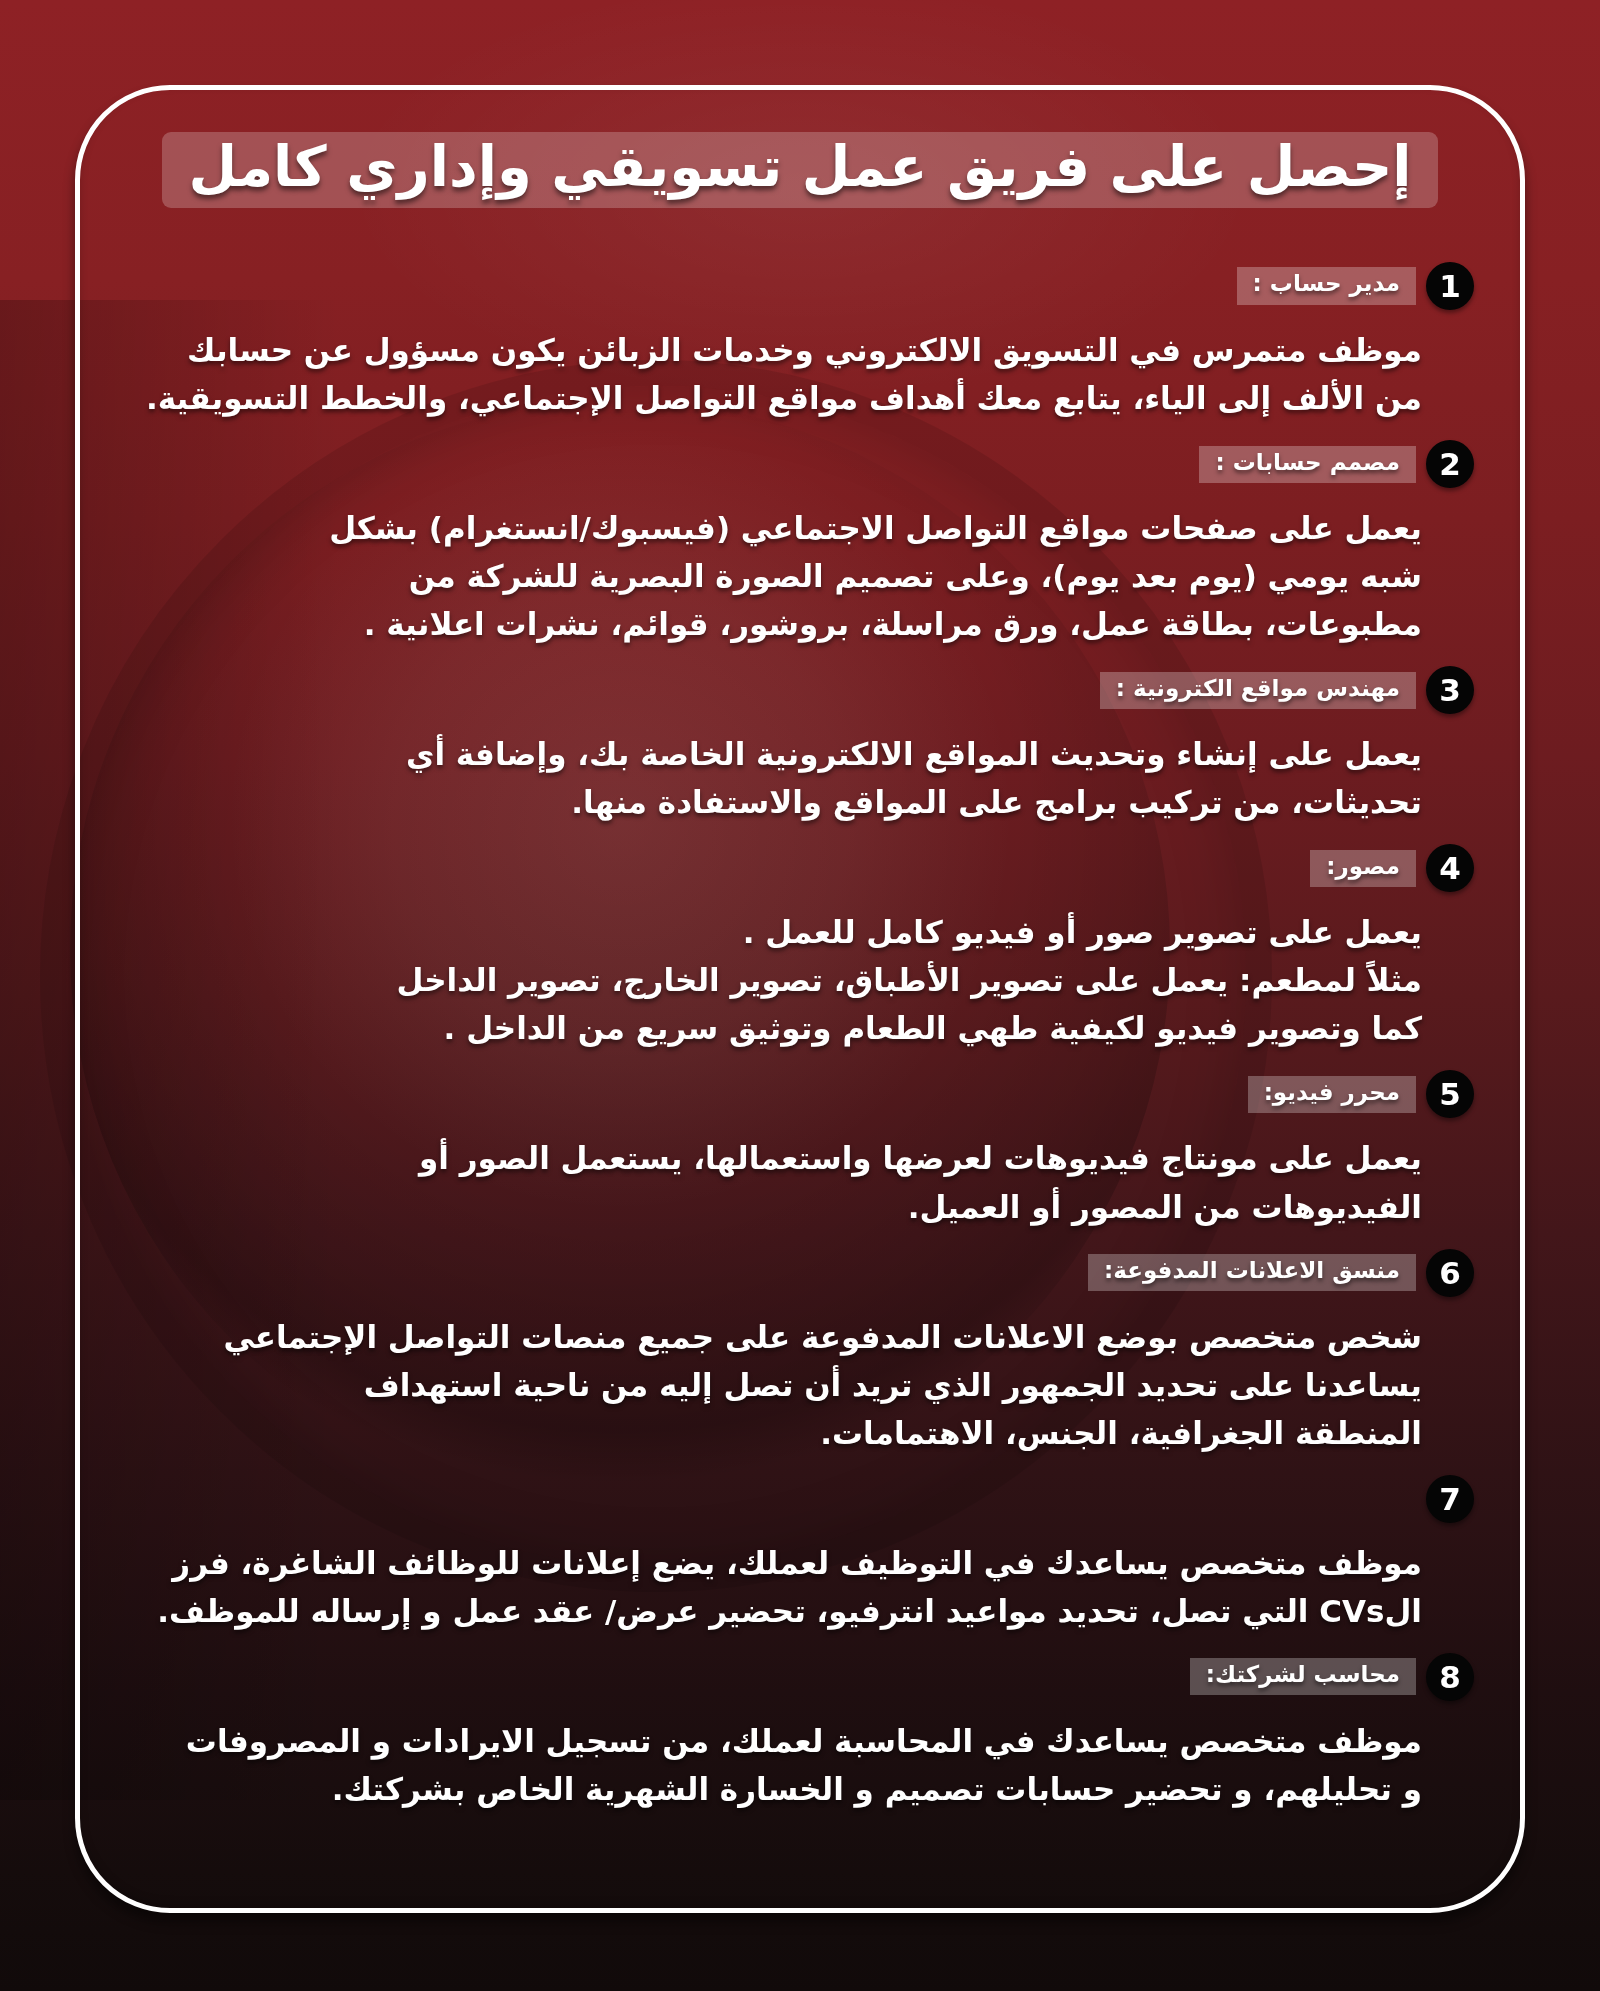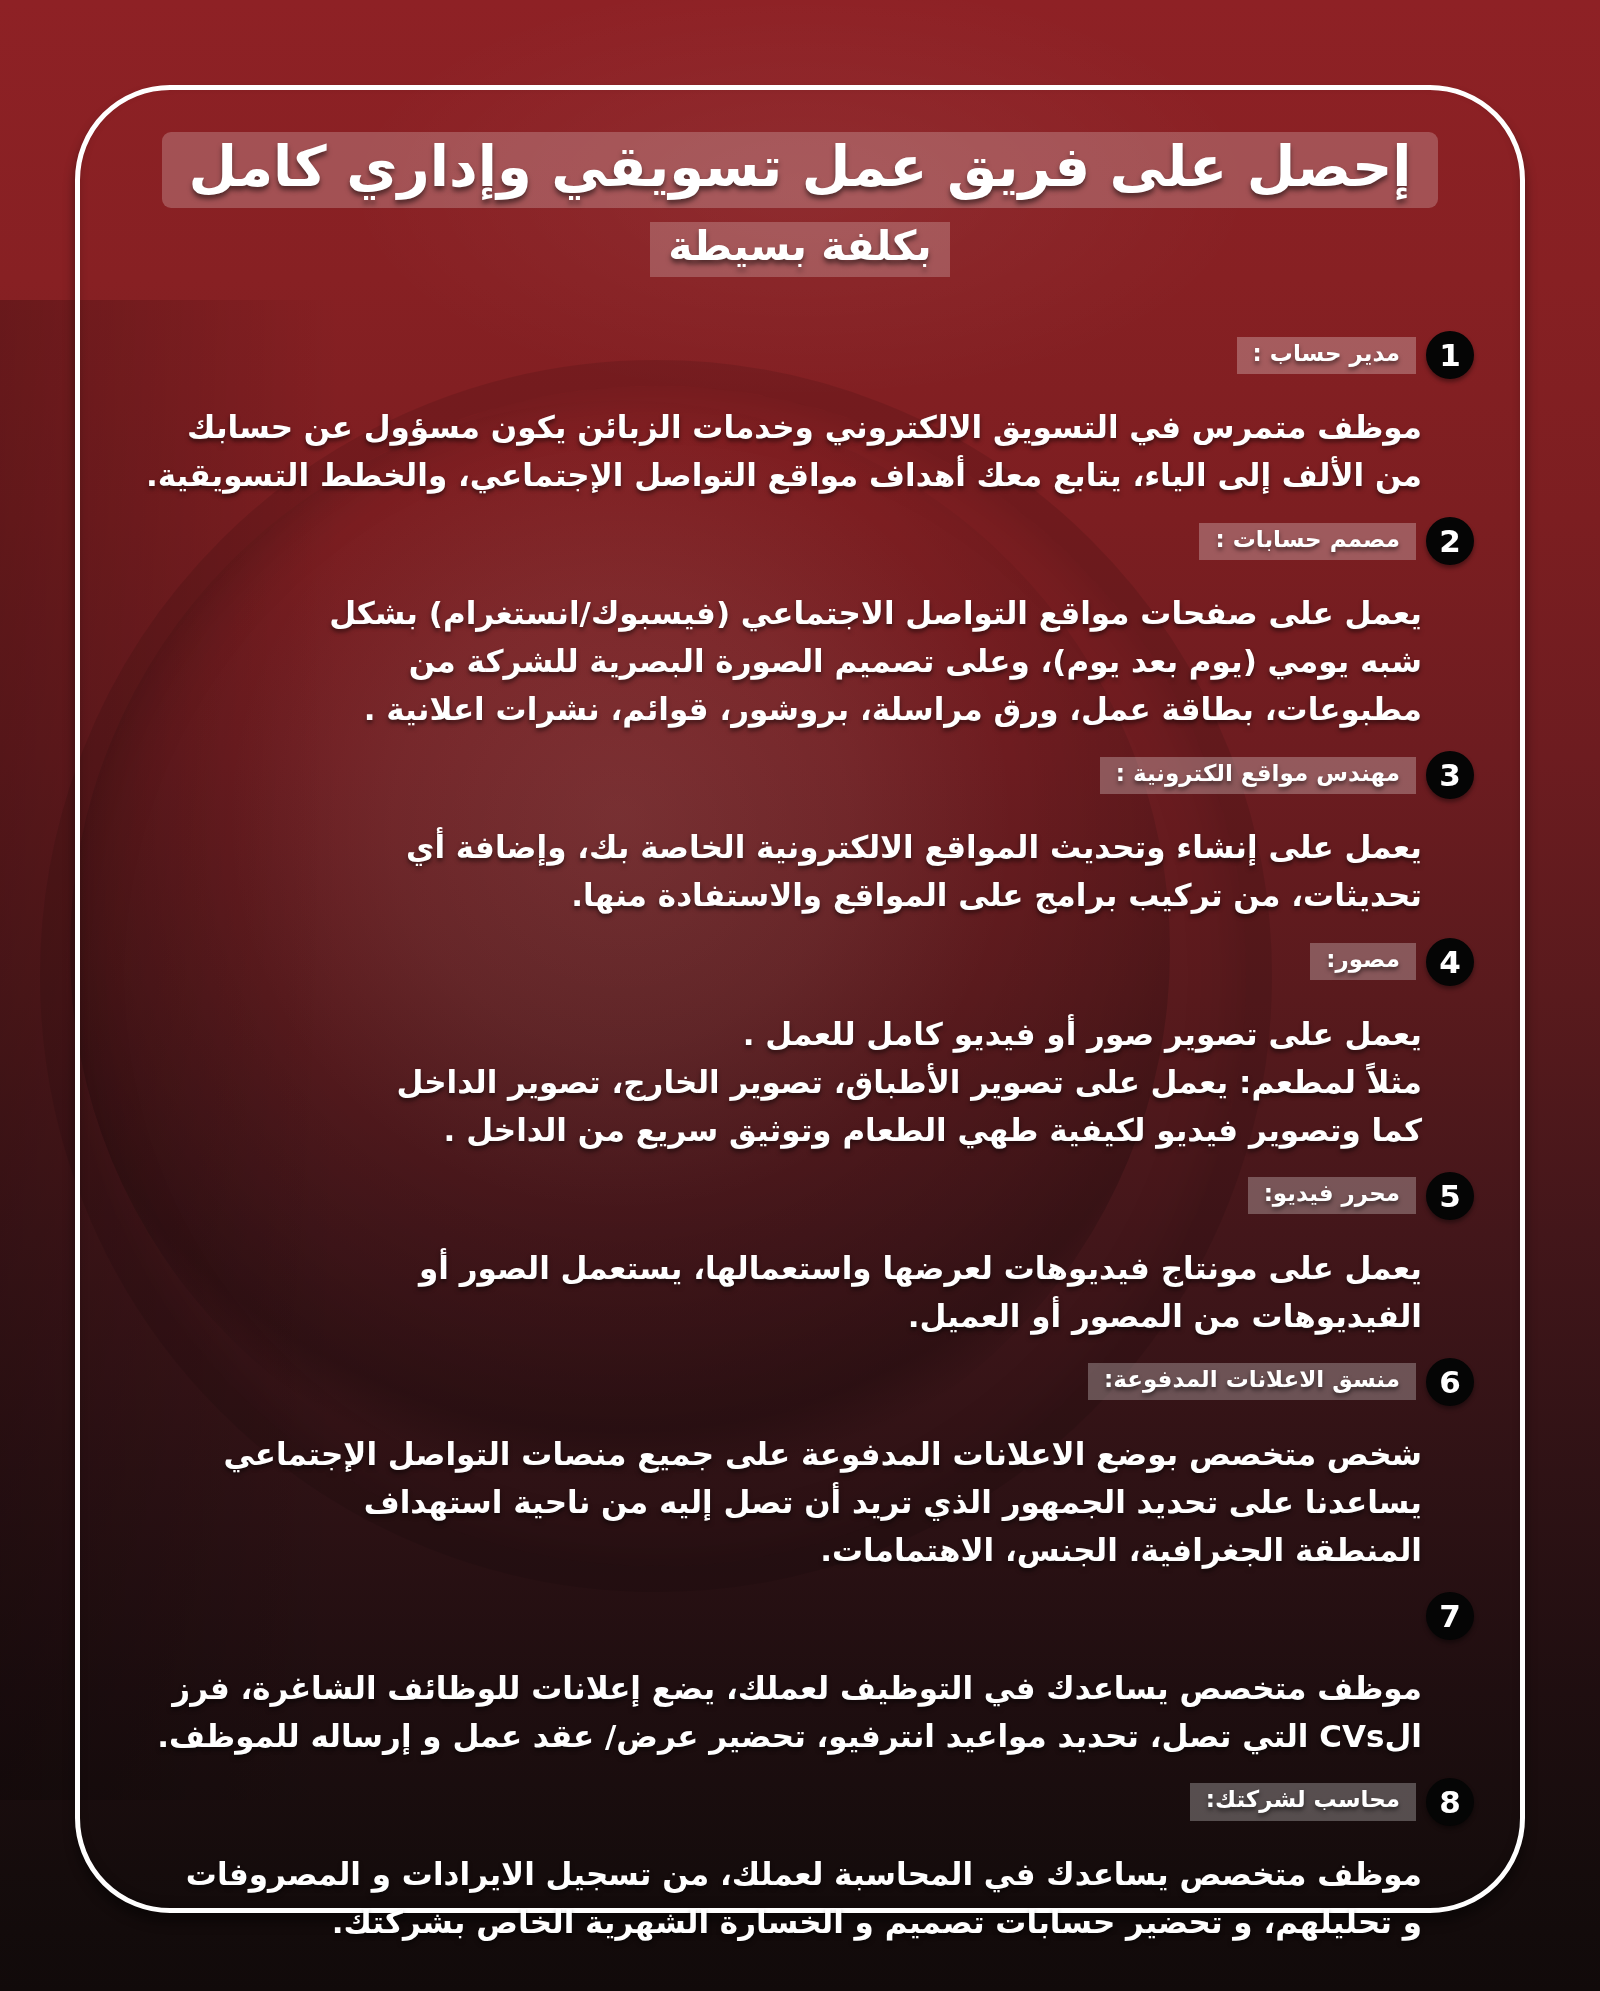--- a/index.html
+++ b/index.html
@@ -86,41 +86,40 @@
     box-shadow:0 3px 4px rgba(0,0,0,0.4);
   }
   .sec-title{
     display:inline-block;
     font-size:23px;font-weight:bold;line-height:1.35;
     background:rgba(255,255,255,0.27);
     padding:1px 16px 5px 16px;
     text-shadow:0 3px 4px rgba(0,0,0,0.5);
   }
   .sec-body{
-    margin:24px 52px 0 0;
+    margin:16px 52px 0 0;
     font-size:31px;font-weight:bold;line-height:1.55;
     text-align:right;white-space:pre-line;
     text-shadow:0 3px 4px rgba(0,0,0,0.5);
   }
 </style>
 </head>
 <body>
 
 <div class="poster">
   <div class="bg-lens"></div>
   <div class="bg-lens-ring"></div>
   <div class="bg-left-shade"></div>
   <div class="bg-top-glow"></div>
 
   <div class="frame">
     <div class="content">
 
       <div class="title-wrap">
         <span class="title-band">إحصل على فريق عمل تسويقي وإداري كامل</span><br>
-        <span class="subtitle-band">بكلفة بسيطة</span>
       </div>
 
       <div class="sections">
 
         <div class="section">
           <div class="sec-head">
             <span class="badge">1</span>
             <span class="sec-title">مدير حساب :</span>
           </div>
           <div class="sec-body">موظف متمرس في التسويق الالكتروني وخدمات الزبائن يكون مسؤول عن حسابك

